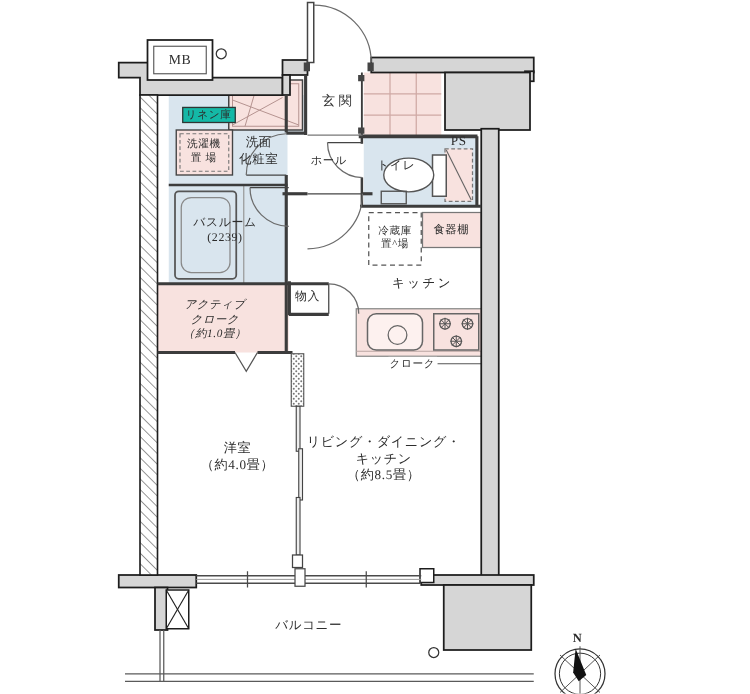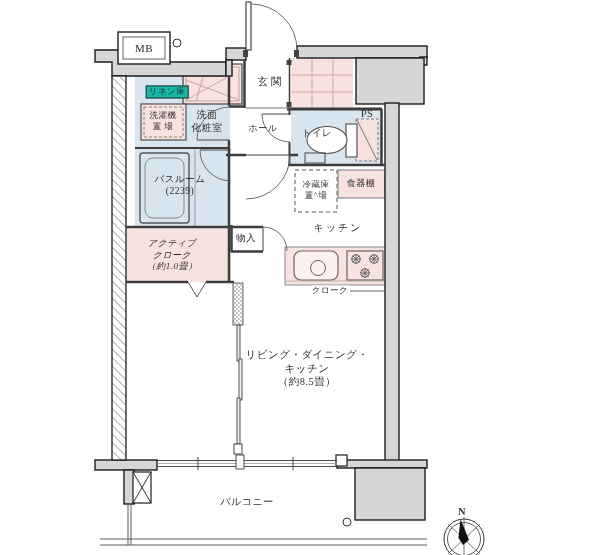--- a/index.html
+++ b/index.html
@@ -232,19 +232,21 @@
 (2239)</div>
 <div class="lbl s9" style="left:172px;top:256px;font-style:italic;">アクティブ
 クローク
 （約1.0畳）</div>
 <div class="lbl s95" style="left:246px;top:238px;">物入</div>
 <div class="lbl s8" style="left:316px;top:190px;">冷蔵庫
 置^場</div>
 <div class="lbl s9" style="left:361px;top:184px;">食器棚</div>
 <div class="lbl s10 sp2" style="left:338px;top:227px;">キッチン</div>
 <div class="lbl s8" style="left:330px;top:291px;background:#fff;padding:0 1px;">クローク</div>
+<div class="lbl s105" style="left:190px;top:366px;">洋室
+（約4.0畳）</div>
 <div class="lbl s105" style="left:307px;top:368px;">リビング・ダイニング・
 キッチン
 （約8.5畳）</div>
 <div class="lbl s10" style="left:247px;top:501px;">バルコニー</div>
 <div class="lbl s10 bold" style="left:462px;top:511px;">N</div>
 
 </div>
 
 </body></html>

